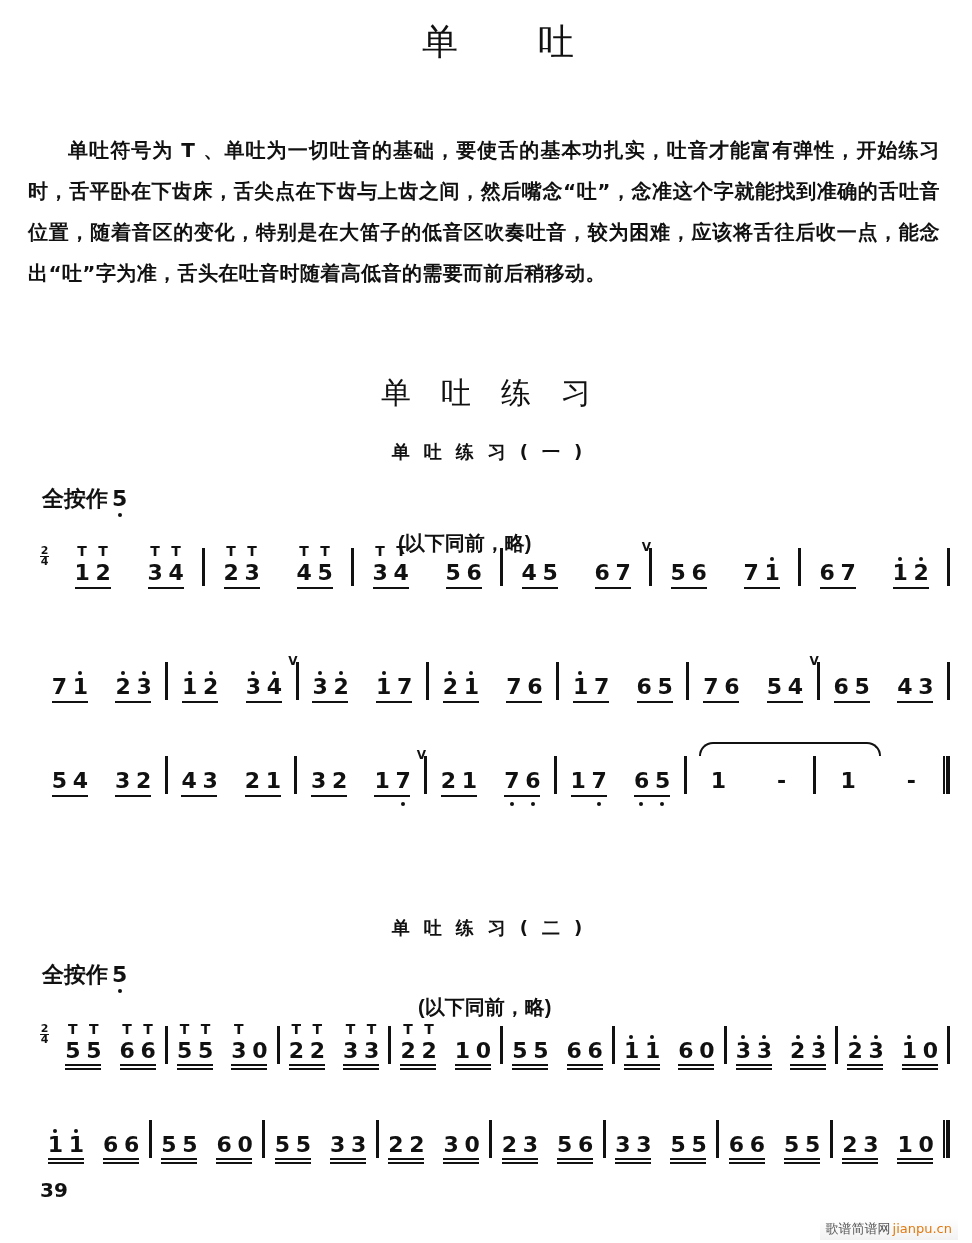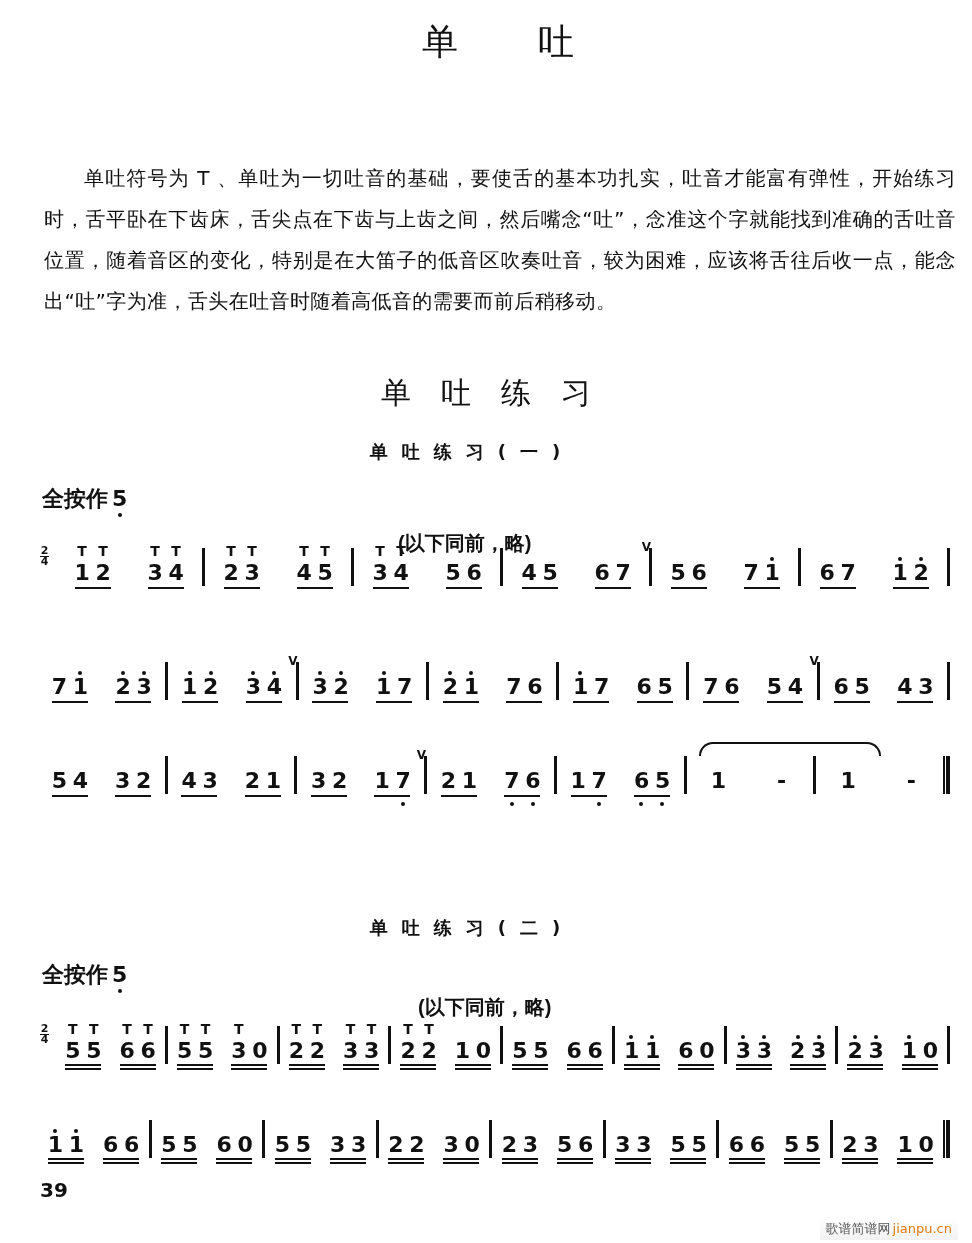--- a/index.html
+++ b/index.html
@@ -1,25 +1,25 @@
 <!DOCTYPE html>
 <html><head>
 <meta charset="utf-8">
 <style>
   html,body{margin:0;padding:0;background:#fff;}
   body{width:972px;height:1243px;position:relative;overflow:hidden;color:#111;
        font-family:"DejaVu Serif","Liberation Serif",serif;}
   .title{position:absolute;top:18px;left:12px;width:972px;text-align:center;font-size:36px;
          letter-spacing:80px;font-family:"DejaVu Serif",serif;padding-left:80px;box-sizing:border-box;}
-  .para{position:absolute;top:130px;left:44px;width:912px;font-size:20px;line-height:41px;font-weight:normal;
-        font-family:"DejaVu Sans",sans-serif;text-indent:40px;text-align:justify;letter-spacing:0.4px;margin-top:28px;}
+  .para{position:absolute;top:130px;left:28px;width:912px;font-size:20px;line-height:41px;font-weight:bold;
+        font-family:"DejaVu Sans",sans-serif;text-indent:40px;text-align:justify;letter-spacing:0.4px;}
   .section-title{position:absolute;top:360px;left:0;width:972px;text-align:center;font-size:30px;
         letter-spacing:30px;padding-left:30px;box-sizing:border-box;font-family:"DejaVu Serif",serif;margin-top:13px;}
   .sub-title{position:absolute;left:0;width:944px;text-align:center;font-size:18px;font-weight:bold;
-        letter-spacing:14px;font-family:"DejaVu Sans",sans-serif;}
+        letter-spacing:14px;font-family:"DejaVu Sans",sans-serif;padding-left:22px;}
   .fingering{position:absolute;left:42px;font-size:22px;font-weight:bold;font-family:"DejaVu Sans",sans-serif;text-align:center;}
   .fingering .low{position:relative;display:inline-block;margin-left:4px;}
   .fingering .low::after{content:"";position:absolute;left:50%;bottom:-6px;width:4px;height:4px;margin-left:-2px;border-radius:50%;background:#111;}
   .note-remark{position:absolute;font-size:20px;font-weight:bold;font-family:Liberation Sans, sans-serif;}
   .staff{position:absolute;left:38px;width:912px;height:60px;}
   .staff .timesig{position:absolute;left:2px;top:14px;font-size:11px;font-weight:bold;line-height:10px;
         font-family:"DejaVu Sans",sans-serif;text-align:center;}
   .staff .timesig span{display:block;}
   .staff .timesig .bar{border-top:1.5px solid #111;width:9px;margin:0 auto;}
   .measures{position:absolute;left:0;top:0;width:100%;height:100%;display:flex;align-items:flex-end;}

